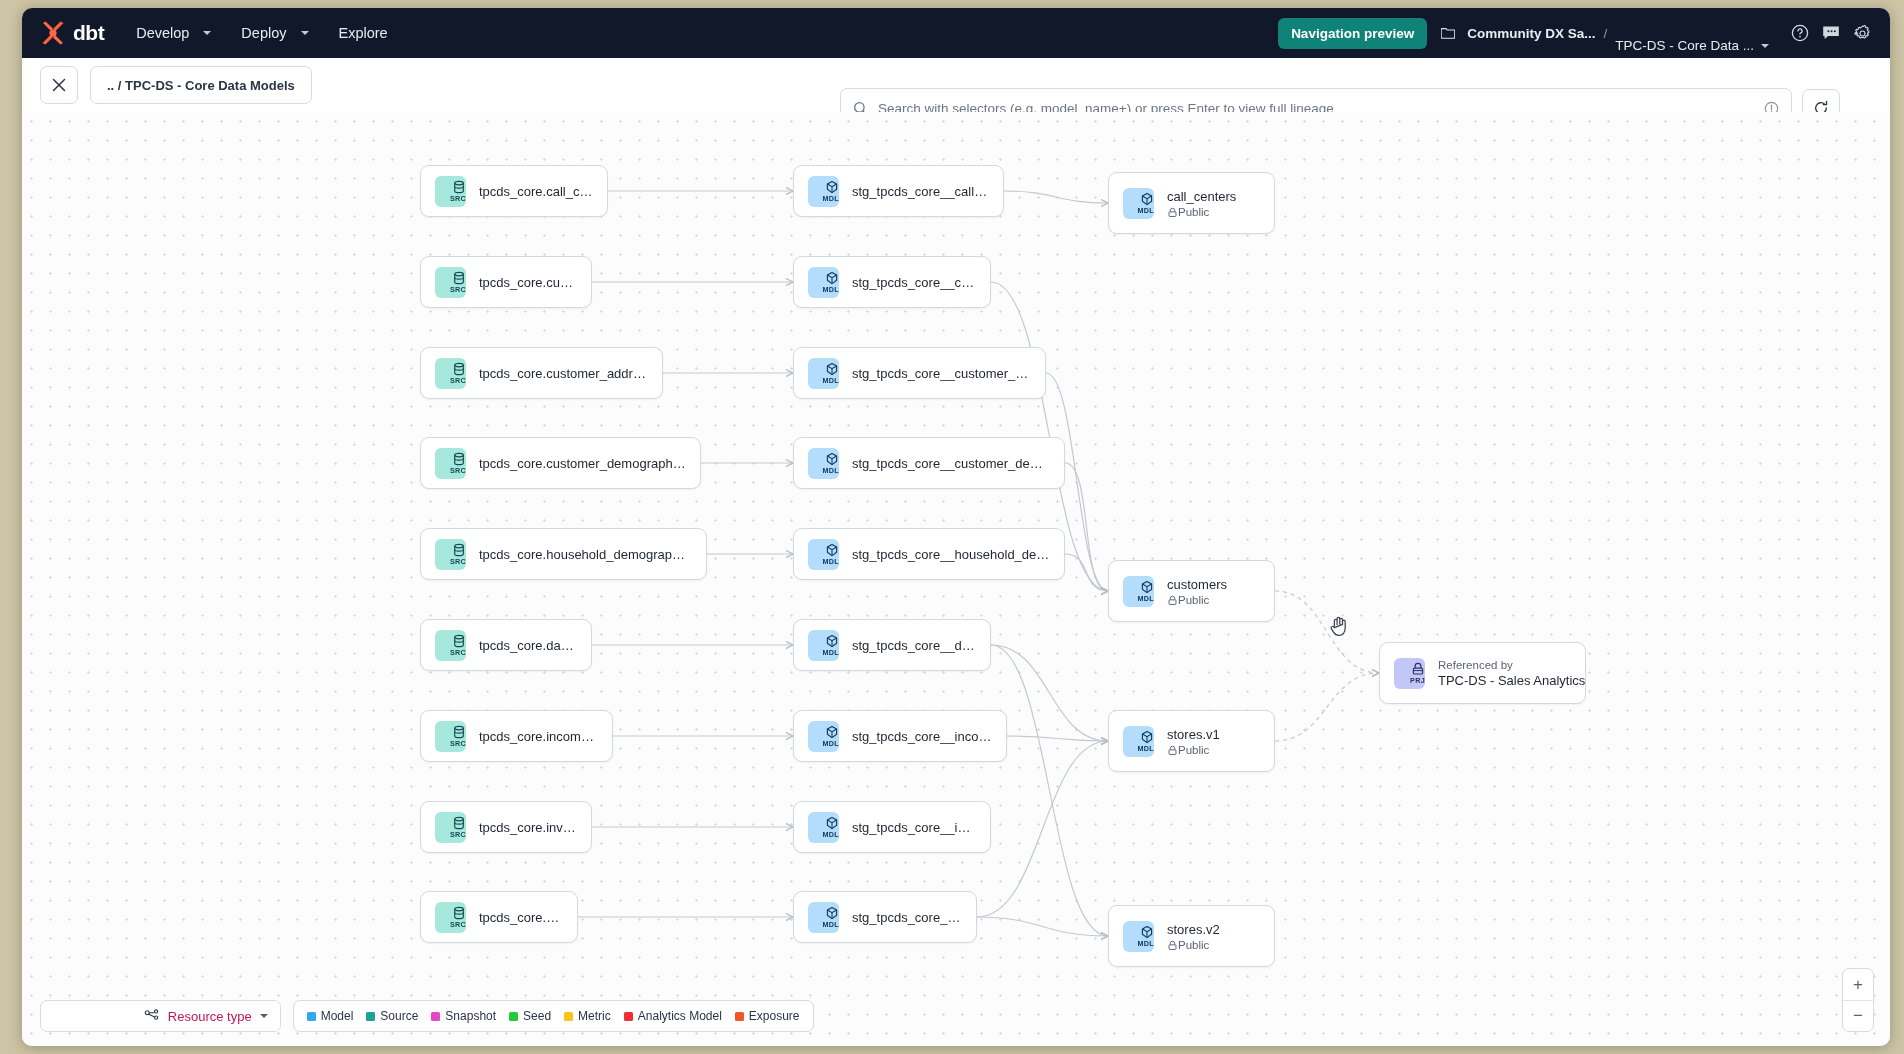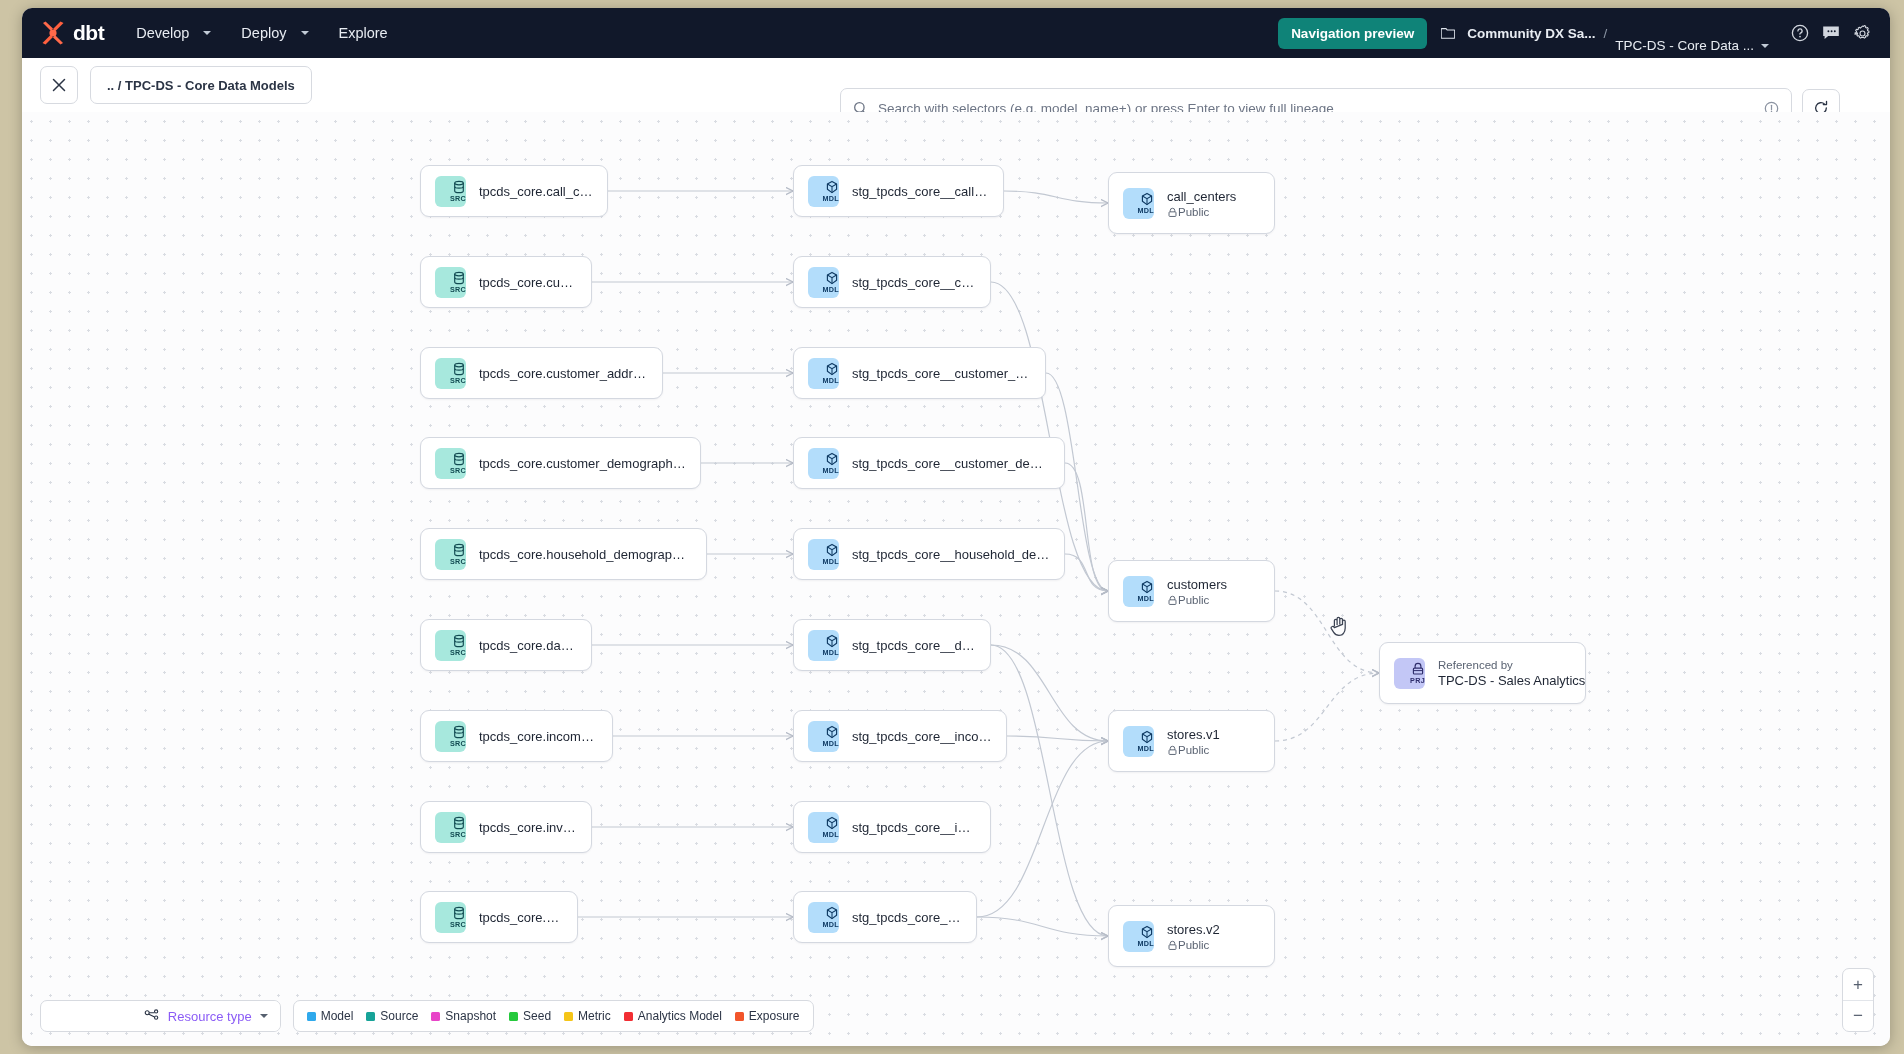--- a/index.html
+++ b/index.html
@@ -134,21 +134,21 @@
   }
   .lens-group {
     display: flex; align-items: stretch; height: 32px;
     border-radius: 7px; overflow: hidden; border: 1px solid #d7dae0; background: #fff;
   }
   .lens-btn {
     background: #0d5c4f; color: #fff; display: flex; align-items: center; gap: 7px;
     padding: 0 12px; font-size: 13px; font-weight: 600; cursor: pointer; margin-top: 41px;
   }
   .restype-btn {
-    background: #fff; color: #8b5cf6; display: flex; align-items: center; gap: 8px;
+    background: #fff; color: #be185d; display: flex; align-items: center; gap: 8px;
     padding: 0 12px; font-size: 13px; cursor: pointer;
   }
   .legend {
     height: 32px; background: #fff; border: 1px solid #d7dae0; border-radius: 7px;
     display: flex; gap: 13px; padding: 0 13px;
   }
   .legend-item { display: flex; align-items: center; gap: 5px; font-size: 12px; color: #2b3445; }
   .legend-swatch { width: 9px; height: 9px; border-radius: 1.5px; }
 
   .zoom-ctl {

